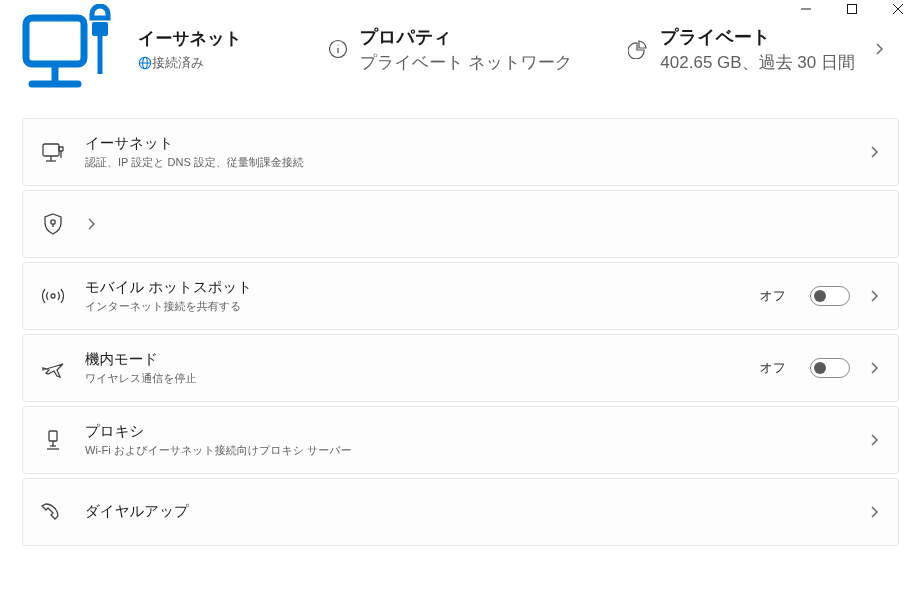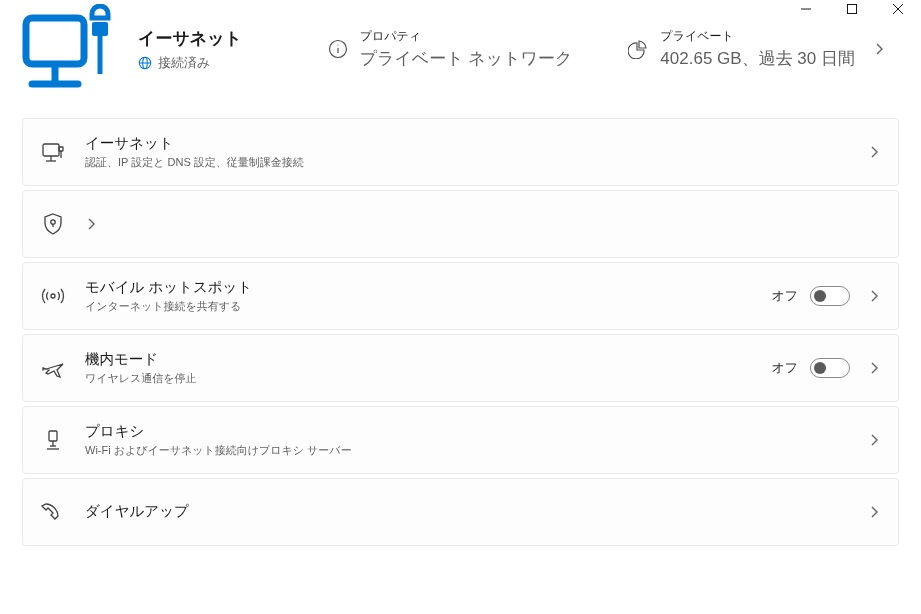--- a/index.html
+++ b/index.html
@@ -61,21 +61,20 @@
   }
   .status-main .name {
     font-size: 17px;
     font-weight: 600;
   }
   .status-main .sub {
     font-size: 13px;
     color: #5f5f5f;
     display: flex;
     align-items: center;
-    gap: 6px;
     margin-top: 4px;
   }
   .status-main .sub .globe {
     width: 14px;
     height: 14px;
     stroke: #0078d4;
     fill: none;
   }
   .status-card {
     display: flex;
@@ -86,22 +85,22 @@
   }
   .status-card .sc-icon {
     width: 20px;
     height: 20px;
     stroke: #505050;
     fill: none;
     stroke-width: 1.2;
     flex-shrink: 0;
   }
   .status-card .sc-text .sc-title {
-    font-size: 12px;
-    font-weight: 400;
+    font-size: 18px;
+    font-weight: 700;
   }
   .status-card .sc-text .sc-sub {
     font-size: 17px;
     color: #5f5f5f;
     margin-top: 2px;
   }
   .chevron-slot {
     width: 24px;
     display: flex;
     justify-content: center;
@@ -144,21 +143,21 @@
     font-size: 14.5px;
   }
   .list-item .li-sub {
     font-size: 11px;
     color: #5f5f5f;
     margin-top: 2px;
   }
   .toggle-wrap {
     display: flex;
     align-items: center;
-    gap: 12px;
+    gap: 24px;
     justify-content: space-between;
   }
   .toggle-label {
     font-size: 13px;
     color: #303030;
   }
   .toggle {
     width: 40px;
     height: 20px;
     border-radius: 10px;

